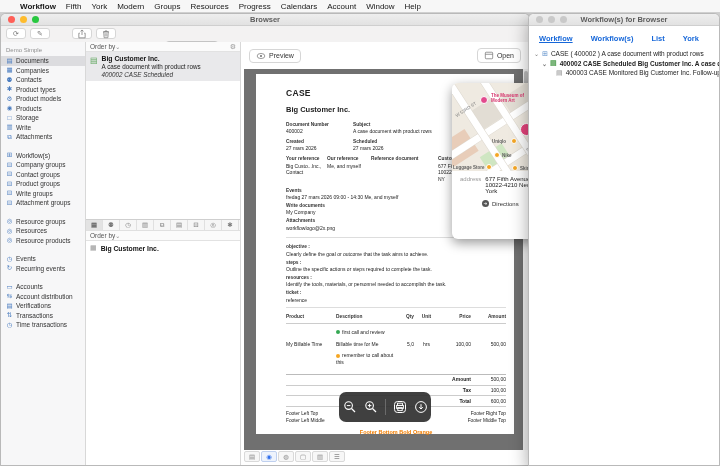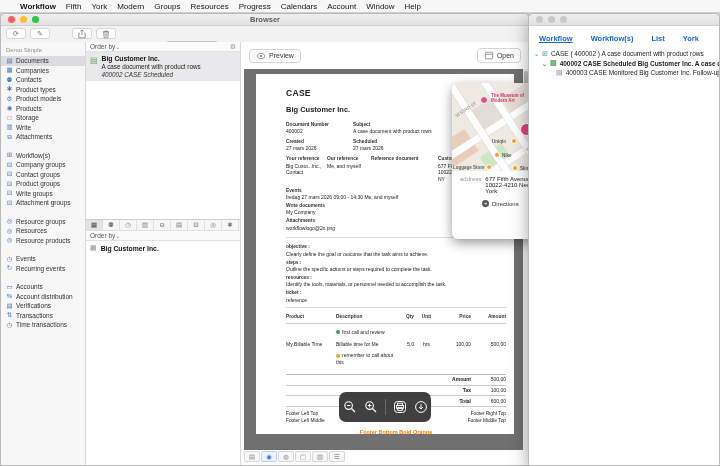--- a/index.html
+++ b/index.html
@@ -632,20 +632,21 @@
   </div>
 </div>
 
 <div id="workflow-window" class="window">
   <div class="titlebar">
     <div class="lights">
       <span class="light gray"></span>
       <span class="light gray"></span>
       <span class="light gray"></span>
     </div>
+    <span class="title">Workflow(s) for Browser</span>
   </div>
   <div id="wf-tabs">
     <span class="wtab active">Workflow</span>
     <span class="wtab">Workflow(s)</span>
     <span class="wtab">List</span>
     <span class="wtab">York</span>
   </div>
   <div id="wf-tree">
     <div class="trow">
       <span class="disc">⌄</span>

